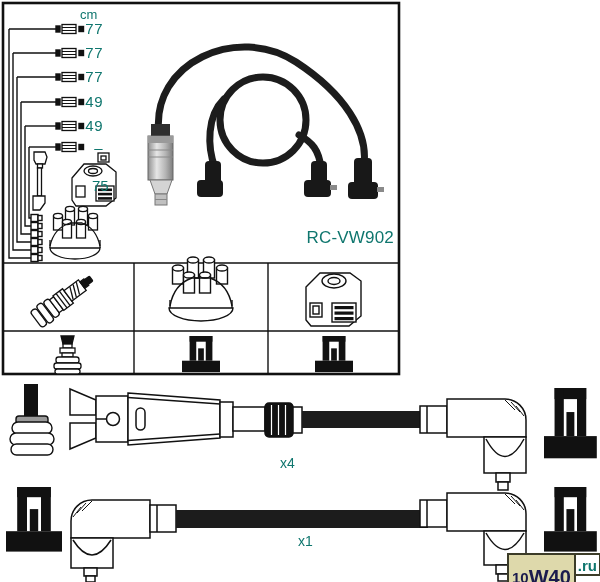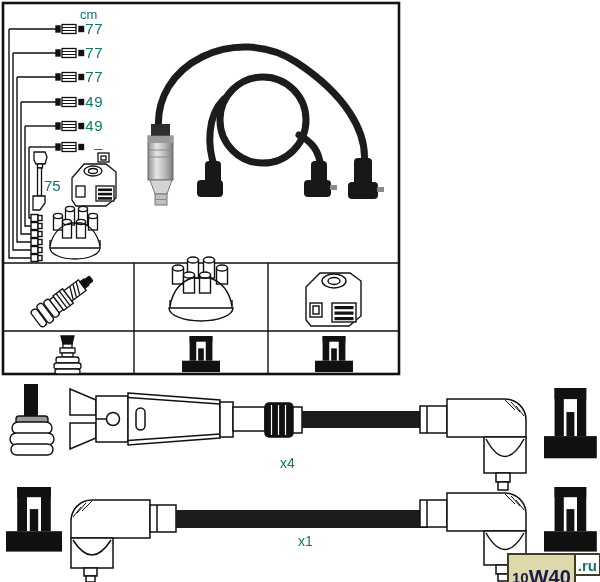--- a/index.html
+++ b/index.html
@@ -5,21 +5,21 @@
   html,body{margin:0;padding:0;background:#888;}
   .stage{
     position:relative;width:600px;height:582px;background:#ffffff;
     font-family:"Liberation Sans", sans-serif;color:#111;overflow:hidden;
     margin:0 auto;
   }
   svg.art{position:absolute;left:0;top:0;}
   .txt{position:absolute;font-weight:400;color:#0f766e;white-space:nowrap;line-height:1;}
   .unit{font-size:13px;}
   .len{font-size:15px;left:79px;width:24px;text-align:right;letter-spacing:0.5px;}
-  .coil-len{font-size:15px;left:44px;top:178px;}
+  .coil-len{font-size:15px;left:44px;top:178px;padding-left:48px;}
   .code{font-size:17px;left:238px;top:229px;width:156px;text-align:right;letter-spacing:0.2px;}
   .stock{font-size:12.5px;left:238px;top:249px;width:156px;text-align:right;}
   .qty{font-size:14px;}
   .wm{position:absolute;left:507px;top:553px;display:flex;font-weight:700;}
   .wm-main{
     background:#ded9ab;border:2px solid #3c3c28;height:19px;padding:12px 3px;
     display:flex;align-items:flex-end;color:#1b1b4d;
   }
   .wm-tld{
     background:#ffffff;border:2px solid #3c3c28;border-left:none;height:19px;
@@ -305,20 +305,21 @@
 
   <div class="txt len" style="top:21px;">77</div>
   <div class="txt len" style="top:45px;">77</div>
   <div class="txt len" style="top:69px;">77</div>
   <div class="txt len" style="top:94px;">49</div>
   <div class="txt len" style="top:118px;">49</div>
   <div class="txt len" style="top:140px;">–</div>
 
   <div class="txt coil-len">75</div>
 
+  <div class="txt code">RC-VW902</div>
 
   <div class="txt qty" style="left:280px;top:456px;">x4</div>
   <div class="txt qty" style="left:298px;top:534px;">x1</div>
 
   <div class="wm">
     <span class="wm-main">
       <span class="wm-10">10</span>
       <span class="wm-w">W</span>
       <span class="wm-40">40</span>
     </span>

